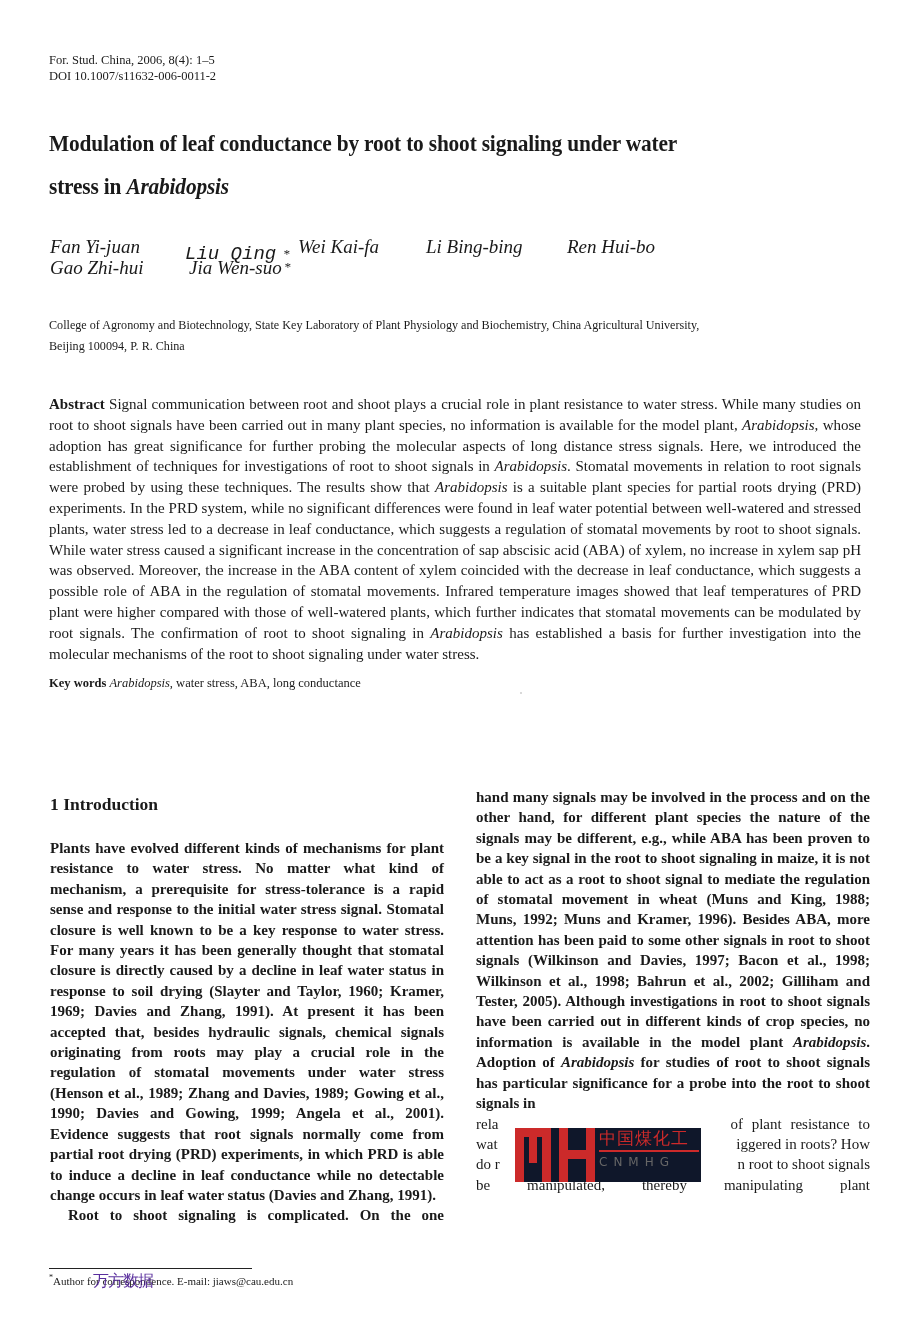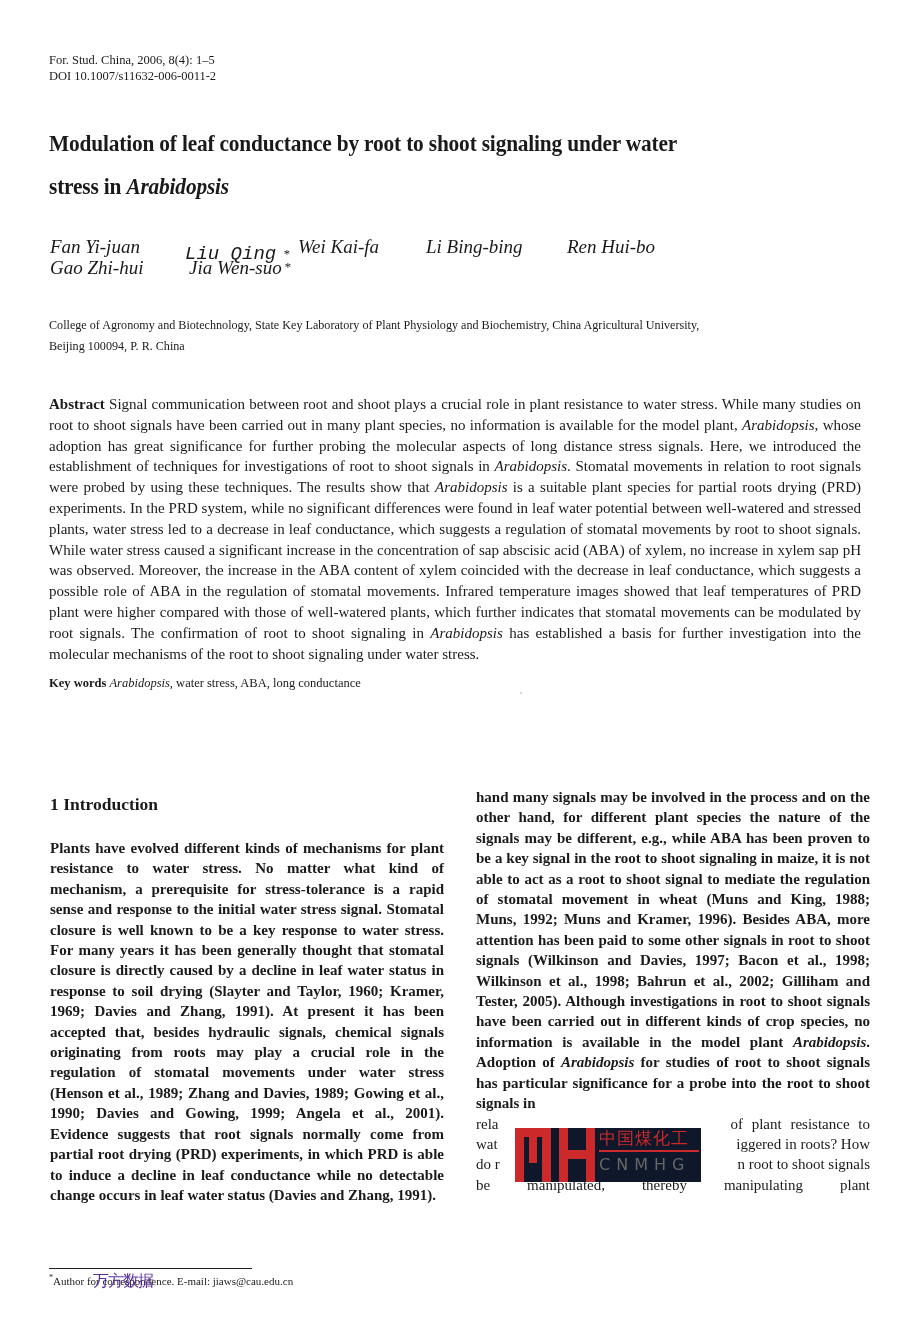--- a/index.html
+++ b/index.html
@@ -26,21 +26,21 @@
   .col .indent { text-indent: 18px; }
   .footnote-rule { left: 49px; top: 1268px; width: 203px; height: 1px; background: #222; }
   .footnote { left: 49px; top: 1273px; font-size: 11px; }
   .watermark-text { left: 93px; top: 1271px; font-family: "DejaVu Sans", sans-serif;
                     font-size: 16px; color: #4c1d95; letter-spacing: -1px; opacity: 0.92; }
   .logo { left: 509px; top: 1128px; width: 186px; height: 54px; background: #0f172a; margin-left: 6px; }
   .logo-mark { left: 0; top: 0; width: 80px; height: 54px; }
   .logo-cn { left: 84px; top: -1px; font-family: "DejaVu Sans", sans-serif; font-size: 17px;
              color: #cc2a2a; letter-spacing: 1px; }
   .logo-rule { left: 84px; top: 22px; width: 100px; height: 2px; background: #cc2a2a; }
-  .logo-en { left: 84px; top: 27px; font-family: "DejaVu Sans", sans-serif; font-size: 16px;
+  .logo-en { left: 84px; top: 27px; font-family: "DejaVu Sans", sans-serif; font-size: 12px;
              color: #666; letter-spacing: 6px; }
   .faint-dot { width: 2px; height: 2px; background: #ccc; border-radius: 50%; }
 </style>
 </head>
 <body>
 
 <div class="abs journal">
   <div>For. Stud. China, 2006, 8(4): 1–5</div>
   <div>DOI 10.1007/s11632-006-0011-2</div>
 </div>
@@ -73,20 +73,21 @@
 
 <div class="abs keywords">
   <b>Key words</b> <i>Arabidopsis</i><span>, water stress, ABA, long conductance</span>
 </div>
 <div class="abs faint-dot" style="left:520px;top:692px;"></div>
 
 <div class="abs section-heading">1 Introduction</div>
 
 <div class="abs col col-left">
   <p>Plants have evolved different kinds of mechanisms for plant resistance to water stress. No matter what kind of mechanism, a prerequisite for stress-tolerance is a rapid sense and response to the initial water stress signal. Stomatal closure is well known to be a key response to water stress. For many years it has been generally thought that stomatal closure is directly caused by a decline in leaf water status in response to soil drying (Slayter and Taylor, 1960; Kramer, 1969; Davies and Zhang, 1991). At present it has been accepted that, besides hydraulic signals, chemical signals originating from roots may play a crucial role in the regulation of stomatal movements under water stress (Henson et al., 1989; Zhang and Davies, 1989; Gowing et al., 1990; Davies and Gowing, 1999; Angela et al., 2001). Evidence suggests that root signals normally come from partial root drying (PRD) experiments, in which PRD is able to induce a decline in leaf conductance while no detectable change occurs in leaf water status (Davies and Zhang, 1991).</p>
+  <p class="indent" style="text-align-last:justify;">Root to shoot signaling is complicated. On the one</p>
 </div>
 
 <div class="abs col col-right">
   <p><span>hand many signals may be involved in the process and on the other hand, for different plant species the nature of the signals may be different, e.g., while ABA has been proven to be a key signal in the root to shoot signaling in maize, it is not able to act as a root to shoot signal to mediate the regulation of stomatal movement in wheat (Muns and King, 1988; Muns, 1992; Muns and Kramer, 1996). Besides ABA, more attention has been paid to some other signals in root to shoot signals (Wilkinson and Davies, 1997; Bacon et al., 1998; Wilkinson et al., 1998; Bahrun et al., 2002; Gilliham and Tester, 2005). Although investigations in root to shoot signals have been carried out in different kinds of crop species, no information is available in the model plant </span><i>Arabidopsis</i><span>. Adoption of </span><i>Arabidopsis</i><span style="display:inline;"> for studies of root to shoot signals has particular significance for a probe into the root to shoot signals in</span></p>
   <div style="position:relative;height:61.2px;">
     <div style="position:absolute;left:0;top:0;">rela</div>
     <div style="position:absolute;right:0;top:0;word-spacing:5px;margin-left:36px;">of plant resistance to</div>
     <div style="position:absolute;left:0;top:20.4px;">wat</div>
     <div style="position:absolute;right:0;top:20.4px;">iggered in roots? How</div>
     <div style="position:absolute;left:0;top:40.8px;">do r</div>

